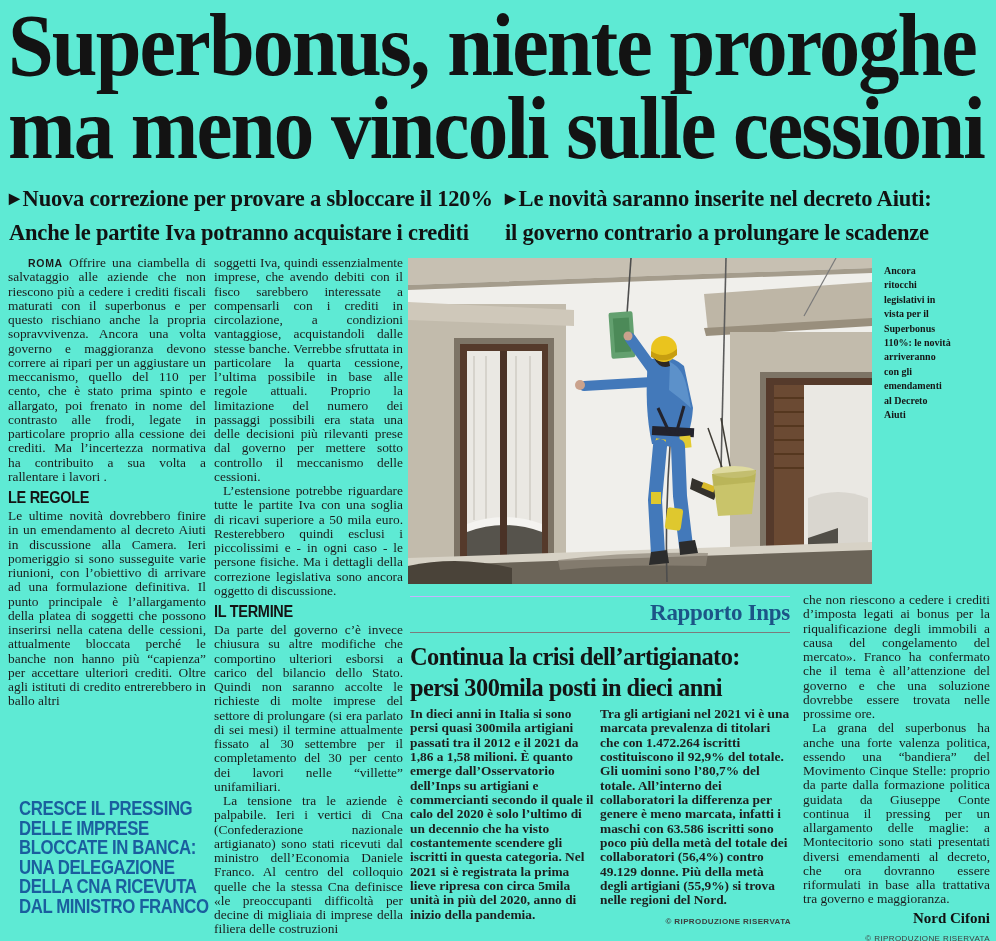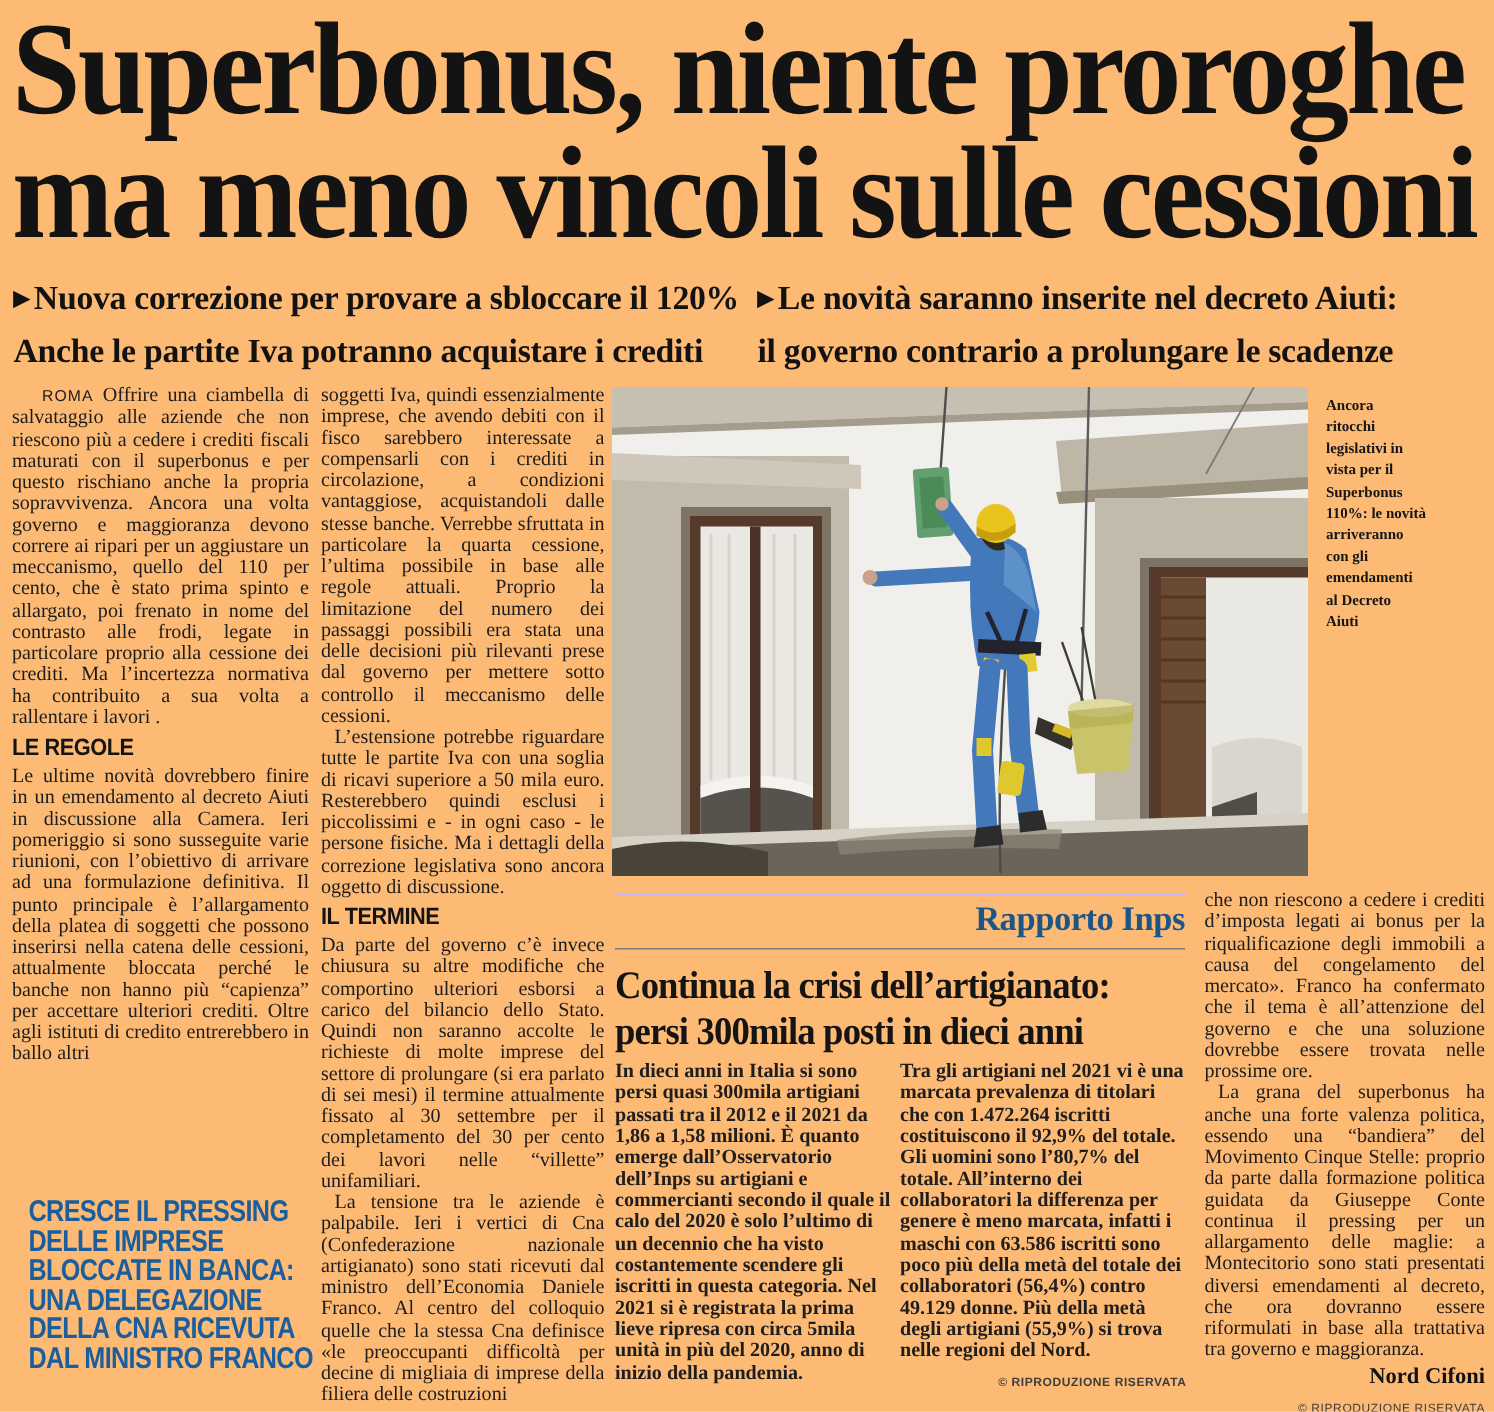--- a/index.html
+++ b/index.html
@@ -1,17 +1,17 @@
 <!DOCTYPE html>
 <html lang="it"><head>
 <meta charset="utf-8">
 <style>
   html,body{margin:0;padding:0;}
   body{width:996px;height:941px;background:#ffffff;font-family:"Liberation Serif",serif;color:#1b1b1b;}
-  .page{position:relative;width:996px;height:941px;background:#fdba74;overflow:hidden;}
+  .page{position:relative;width:996px;height:941px;background:#5eead4;overflow:hidden;}
 
   
   .headline-svg{position:absolute;left:8px;top:2px;width:984px;height:178px;}
   .headline-svg text{font-family:"Liberation Serif",serif;font-weight:bold;fill:#131313;font-size:88px;letter-spacing:-2px;}
 
   
   .kicker{position:absolute;top:183px;font-weight:bold;font-size:22.5px;line-height:31px;color:#121212;white-space:pre;letter-spacing:-0.2px;}
   .kicker-left{left:9px;}
   .kicker-right{left:505px;}
   .arrow{font-size:14px;display:inline-block;position:relative;top:-3px;margin-right:3px;}
@@ -19,21 +19,21 @@
   
   .col{position:absolute;}
   .col1{left:8px;top:256px;width:198px;}
   .col2{left:214px;top:256px;width:189px;}
   .col4{left:803px;top:593px;width:187px;}
   .body{font-size:13.4px;line-height:14.25px;margin:0;text-align:justify;color:#1c1c1c;}
   .indent{text-indent:9px;}
 
   .section-label-wrap{border-top:1px solid #8f8f8f;border-bottom:1px solid #8f8f8f;padding:5px 0 5px;margin:6px 0 10px;}
   .red-label{font-family:"Liberation Sans",sans-serif;font-weight:bold;font-size:15px;color:#d01f2e;letter-spacing:-0.2px;display:inline-block;transform:scaleY(1.1);transform-origin:left center;}
-  .dateline{font-family:"Liberation Sans",sans-serif;font-weight:normal;font-size:10.5px;letter-spacing:0.7px;color:#1b1b1b;padding-left:20px;}
+  .dateline{font-family:"Liberation Sans",sans-serif;font-weight:bold;font-size:10.5px;letter-spacing:0.7px;color:#1b1b1b;padding-left:20px;}
   .subhead{font-family:"Liberation Sans",sans-serif;font-weight:bold;font-size:14.5px;letter-spacing:-0.3px;color:#141414;margin:6px 0 3px;display:block;transform:scaleY(1.08);transform-origin:left center;}
 
   .highlight{position:absolute;left:19px;top:799px;width:210px;font-family:"Liberation Sans",sans-serif;font-weight:bold;font-size:20px;line-height:19.6px;color:#1a5e9e;white-space:pre;letter-spacing:-0.5px;transform:scaleX(0.84);transform-origin:left top;}
 
   .photo{position:absolute;left:408px;top:258px;width:464px;height:326px;overflow:hidden;background:#efeeea;}
   .caption{position:absolute;left:884px;top:264px;width:110px;font-weight:bold;font-size:10px;line-height:14.4px;white-space:pre;color:#161616;}
 
   .byline{font-weight:bold;font-size:15px;text-align:right;margin-top:3px;color:#111;}
   .copyright{font-family:"Liberation Sans",sans-serif;font-size:8px;color:#3d3d3d;text-align:right;letter-spacing:0.4px;margin-top:7px;}
 

